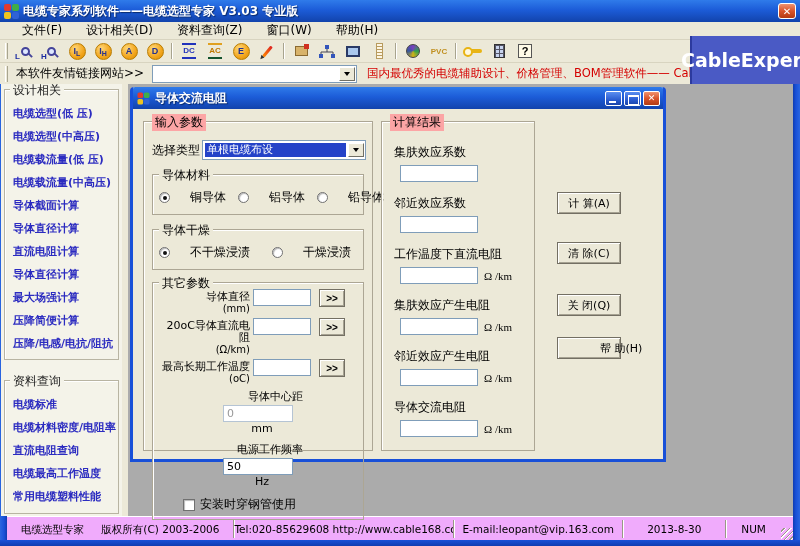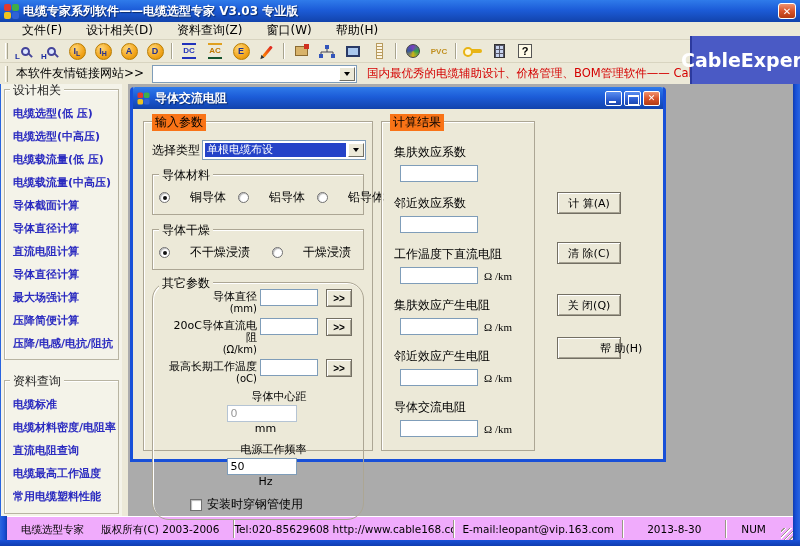--- a/index.html
+++ b/index.html
@@ -94,38 +94,38 @@
   .dctrls{margin-left:auto;display:flex;gap:2px;}
   .dbtn{width:17px;height:15px;border-radius:2px;border:1px solid #fff;cursor:pointer;position:relative;
     background:linear-gradient(180deg,#5a8ef0,#2a5cd0 60%,#1a44a8);}
   .dbtn.close{background:linear-gradient(180deg,#f0926f,#d9542b 50%,#b33a12);color:#fff;font-size:9px;
     display:flex;align-items:center;justify-content:center;}
   .dbtn.min::after{content:"";position:absolute;left:3px;bottom:2px;width:7px;height:2px;background:#fff;}
   .dbtn.max::after{content:"";position:absolute;left:3px;top:3px;width:9px;height:7px;border:1px solid #fff;border-top-width:2px;}
   .dbody{position:relative;width:100%;height:350px;background:#ece9d8;}
 
   .grp{position:absolute;border:1px solid #aca694;box-shadow:inset 1px 1px 0 #fff;padding-top:8px;}
-  .grp>.glabel{position:absolute;top:-8px;left:8px;background:#f97316;padding:0 3px;color:#000;text-align:center;}
+  .grp>.glabel{position:absolute;top:-8px;left:8px;background:#fca5a5;padding:0 3px;color:#000;text-align:center;}
   .grp.input{left:10px;top:12px;width:230px;height:330px;}
   .grp.result{left:248px;top:12px;width:154px;height:330px;}
 
   .selrow{display:flex;align-items:center;margin:10px 6px 0 8px;}
   .selrow .slabel{width:50px;}
   .dcombo{display:inline-flex;flex:1;height:20px;border:1px solid #7f9db9;background:#fff;align-items:center;}
   .dcombo .sel{flex:1;margin:2px;background:#2442c8;color:#fff;font-size:11px;height:14px;line-height:14px;padding:0 2px;white-space:nowrap;overflow:hidden;}
 
   .subgrp{margin:14px 8px 0 8px;border:1px solid #aca694;box-shadow:inset 1px 1px 0 #fff;position:relative;padding:14px 6px 8px 6px;}
   .subgrp>.glabel{position:absolute;top:-8px;left:6px;background:#ece9d8;padding:0 3px;}
   .radrow{display:flex;align-items:center;}
   .rad{display:inline-flex;align-items:center;margin-right:12px;cursor:pointer;white-space:nowrap;gap:16px;}
   .rad.wide{margin-right:22px;}
   .rdot{width:11px;height:11px;border-radius:50%;background:#fff;border:1px solid #707070;box-shadow:inset 1px 1px 1px #b8b8b8;position:relative;margin-right:4px;flex:none;}
   .rad.checked .rdot::after{content:"";position:absolute;left:3px;top:3px;width:4px;height:4px;border-radius:50%;background:#111;}
 
-  .subgrp.other{padding:6px 4px 6px 11px;margin-top:12px;border-radius:17px;}
+  .subgrp.other{padding:6px 4px 6px 4px;margin-top:12px;}
   .orow{display:flex;align-items:flex-start;margin-bottom:3px;}
   .orow.vc{align-items:center;margin-bottom:6px;flex-direction:column;}
   .lblcol{width:96px;text-align:right;font-size:11px;line-height:12px;padding-right:3px;flex:none;margin-top:2px;}
   .lblcol .usub{font-size:10px;color:#000;}
   .lblcol.single{line-height:17px;margin-top:0;}
   .tin{height:17px;border:1px solid #7f9db9;background:#fff;font-family:"DejaVu Sans",sans-serif;font-size:11px;padding:0 3px;}
   .w58{width:58px;} .w70{width:70px;}
   .dim{color:#999;border-color:#b5c4d4;}
   .morebtn{width:26px;height:18px;margin-left:8px;background:#ece9d8;border:1px solid #736f63;
     box-shadow:inset 1px 1px 0 #fff,inset -1px -1px 0 #a6a292;font-size:10px;font-weight:bold;cursor:pointer;padding:0;}

